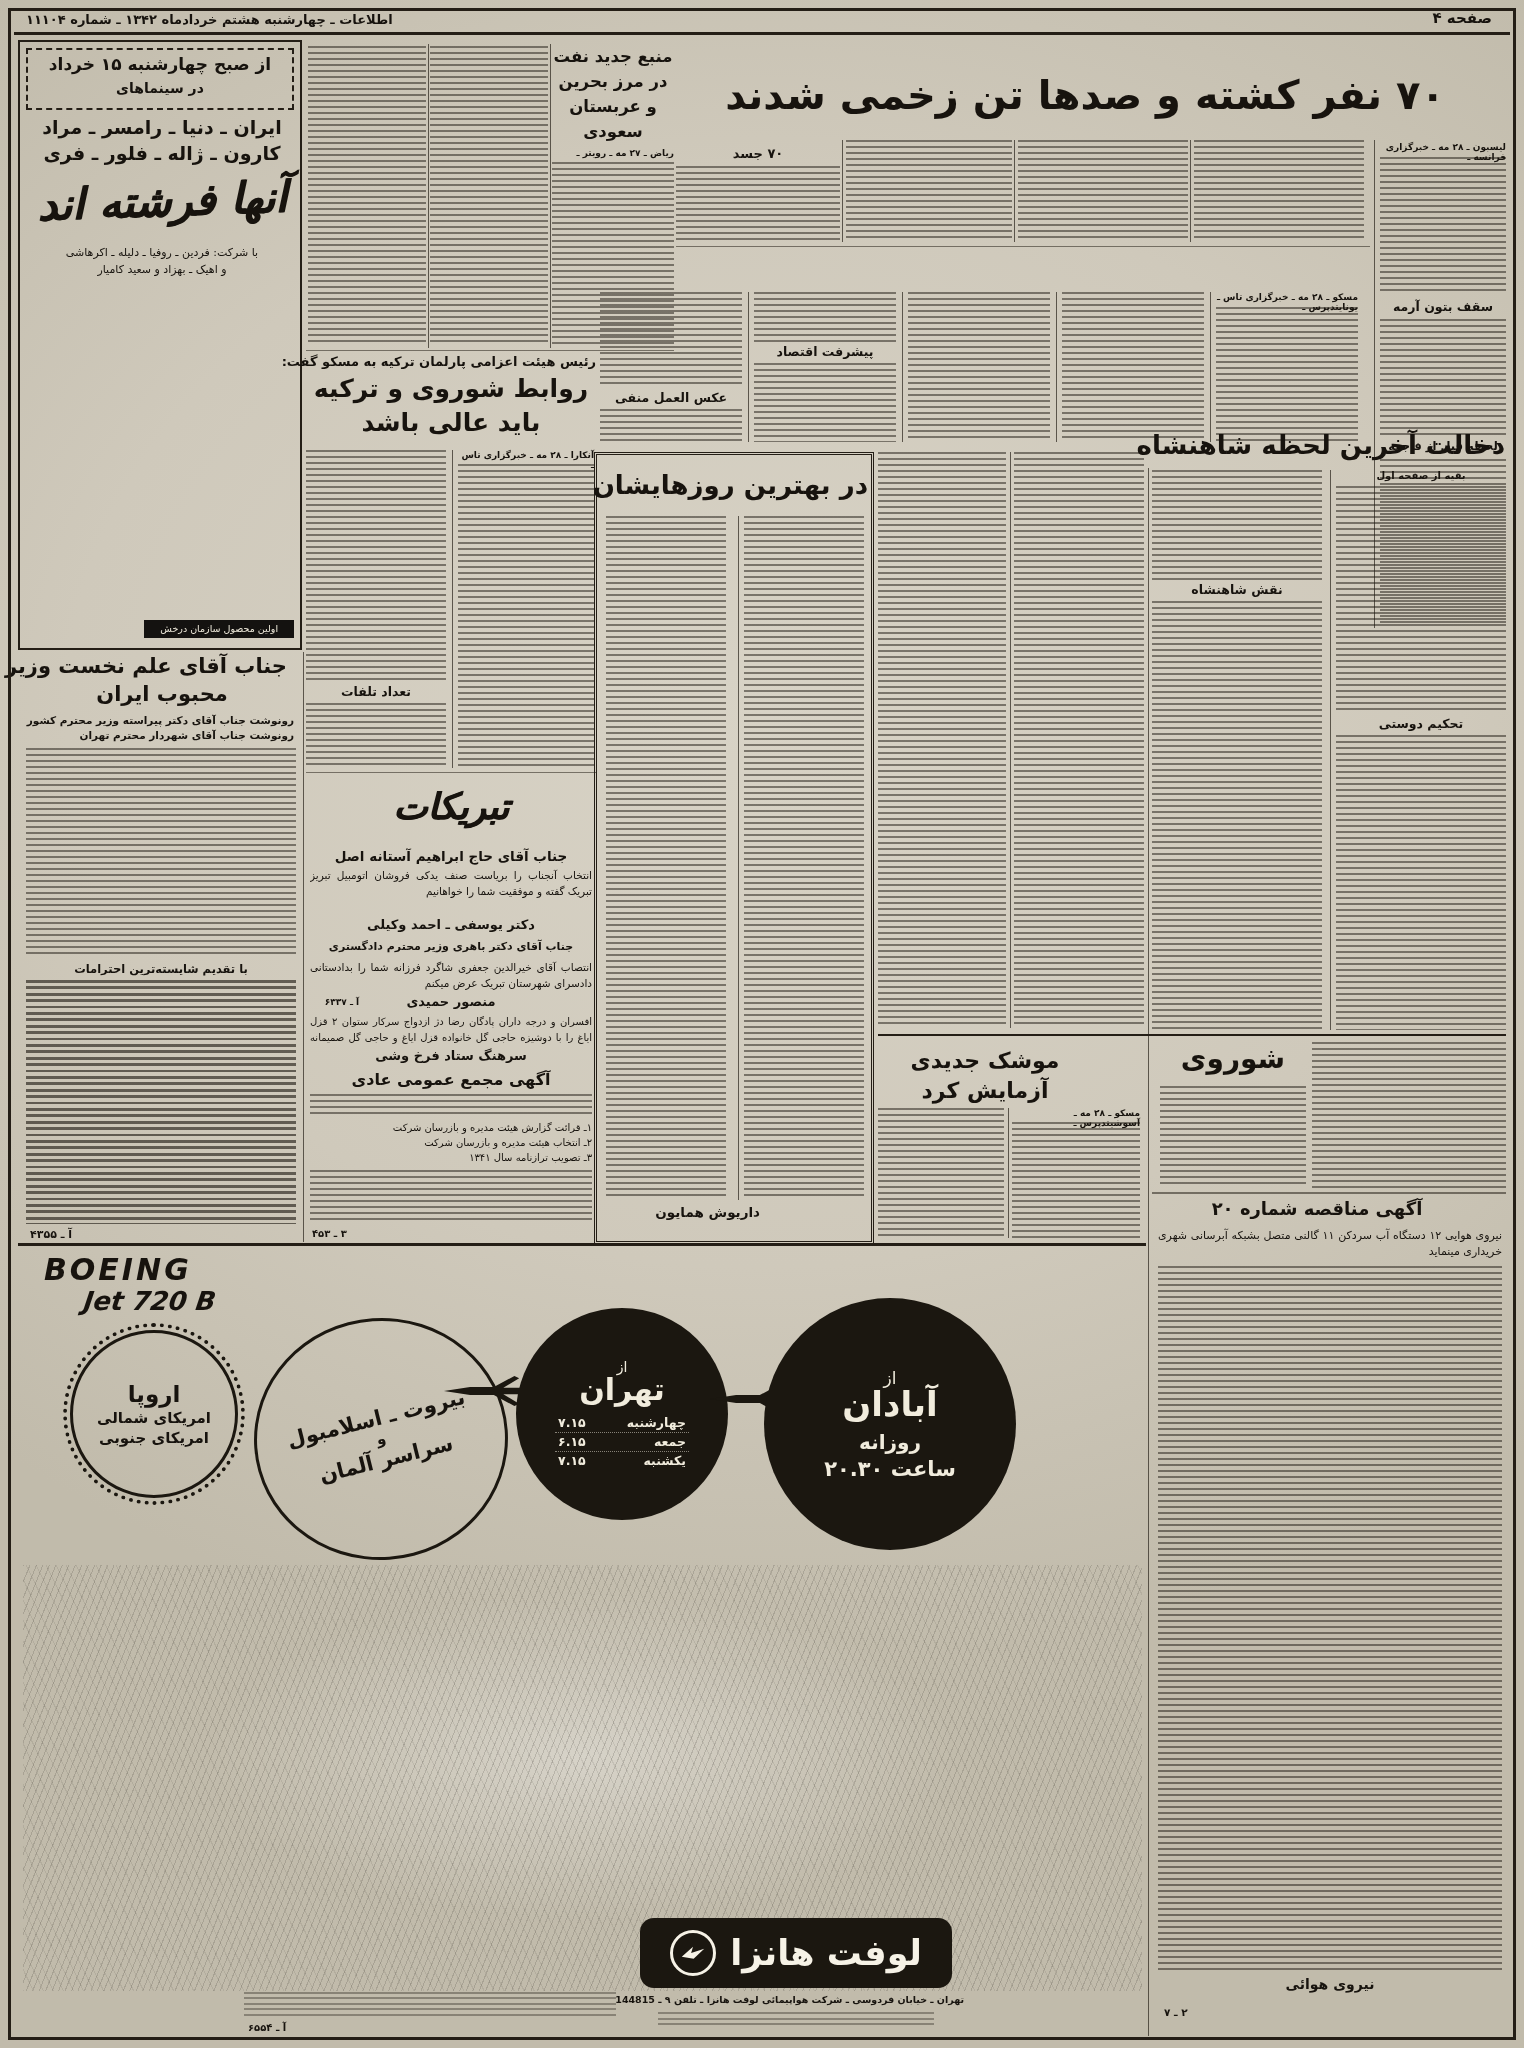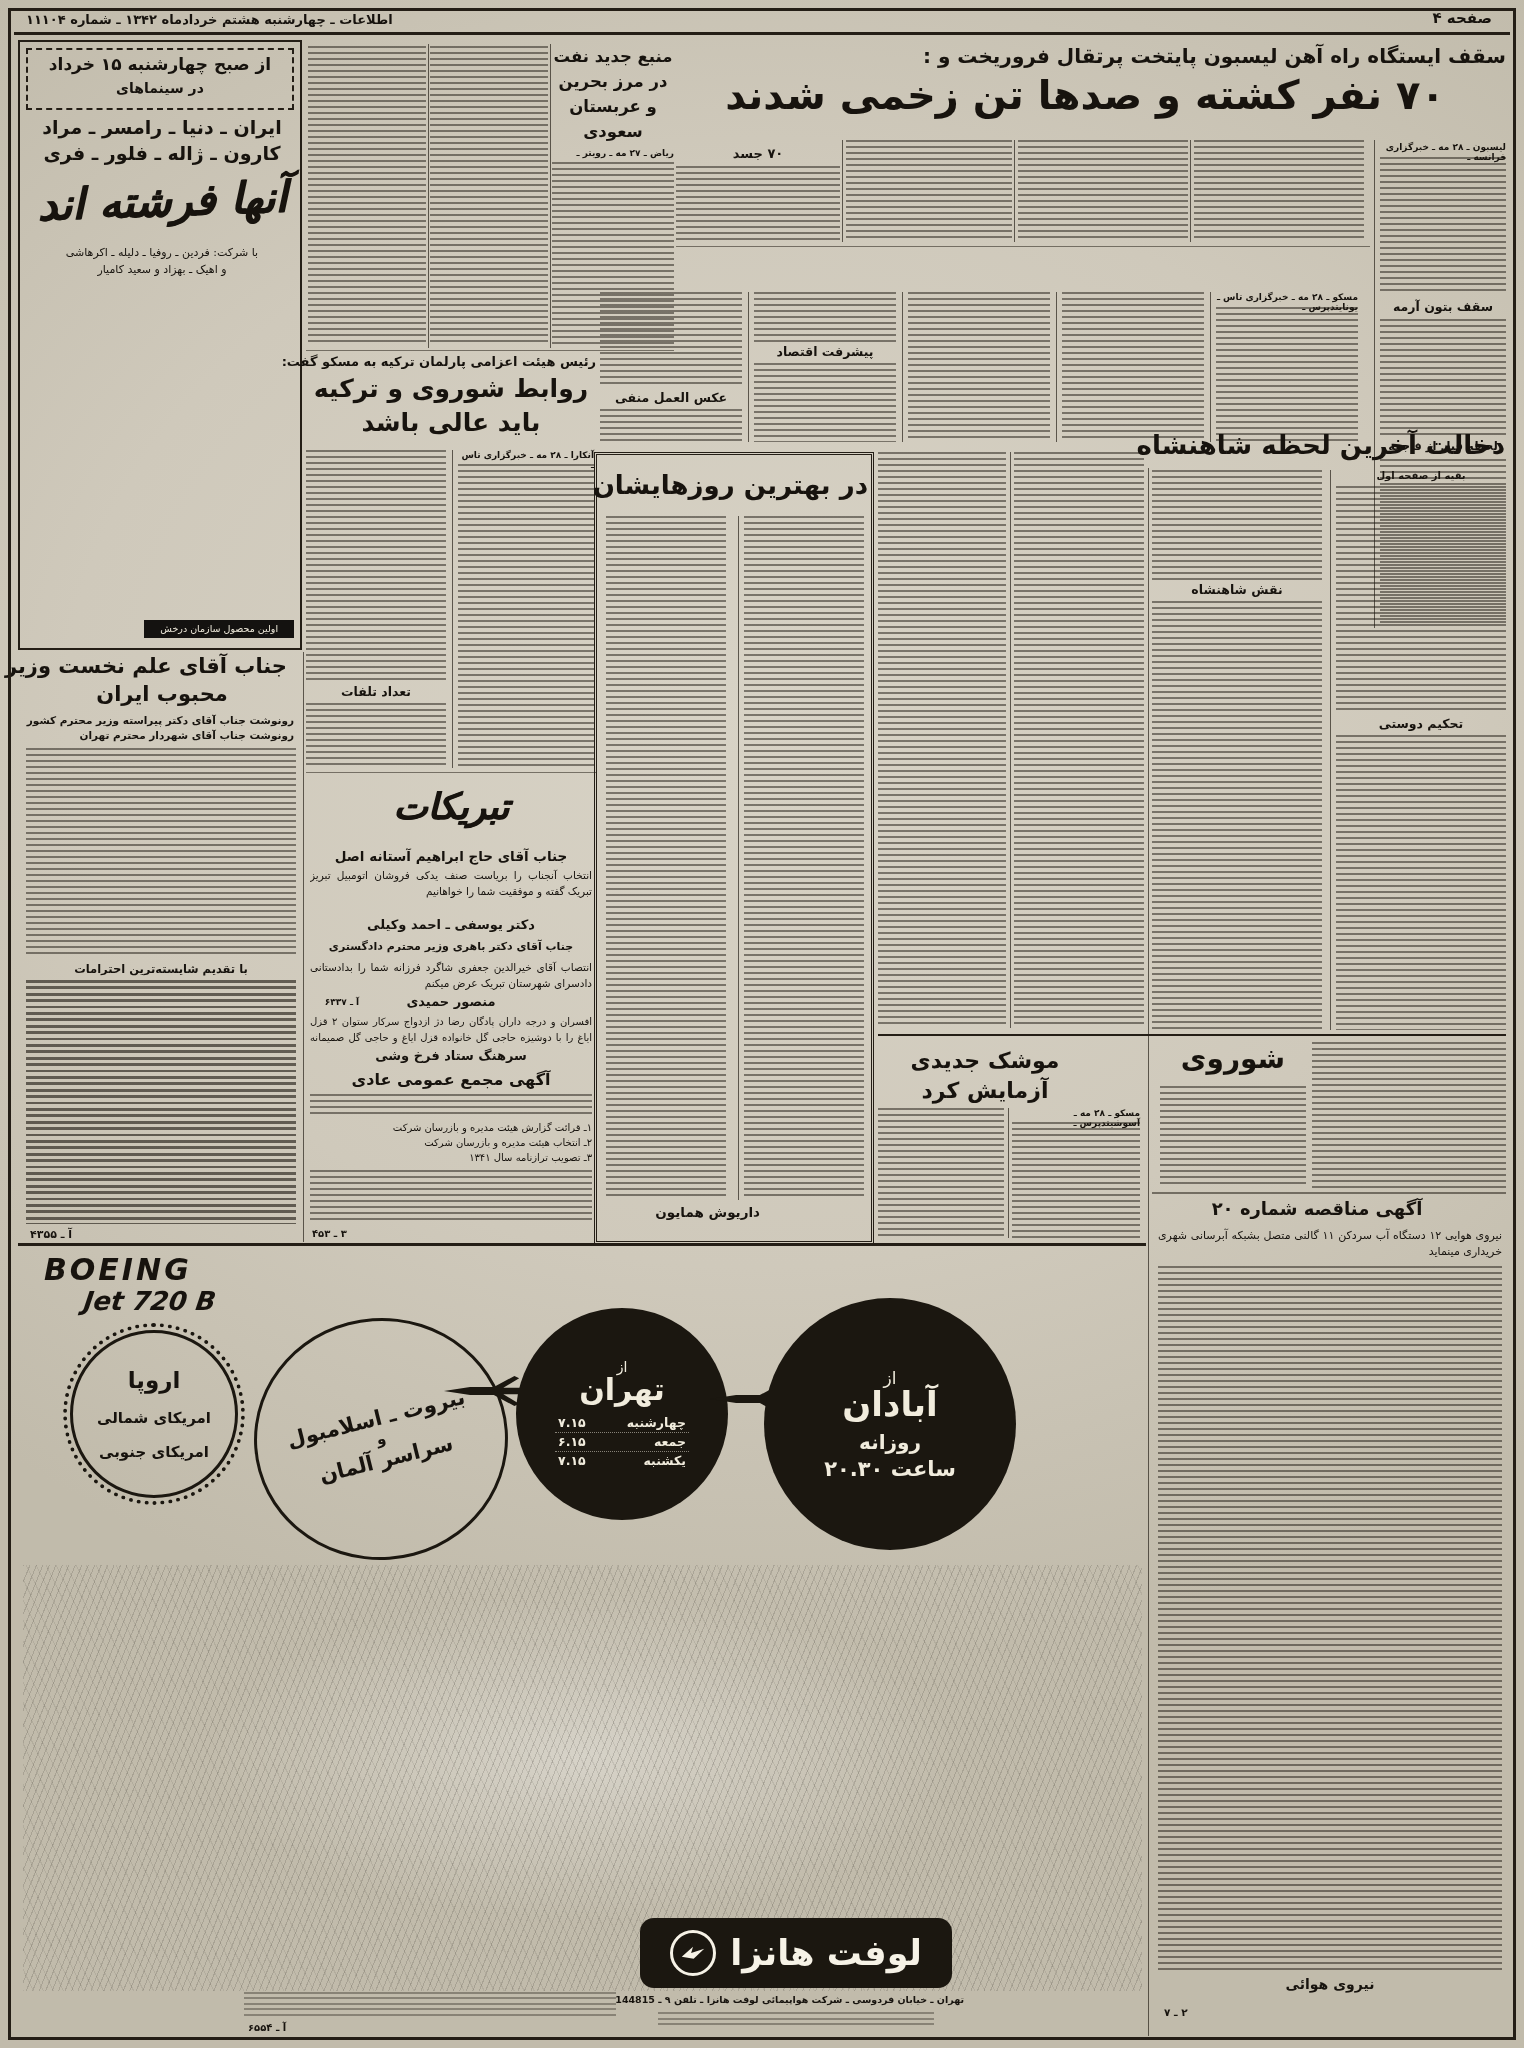--- a/index.html
+++ b/index.html
@@ -58,21 +58,20 @@
     <span style="display:block">سعودی</span>
   </div>
   <div class="abs b" style="left:552px;top:148px;width:122px;font-size:9px">ریاض ـ ۲۷ مه ـ رویتر ـ</div>
   <div class="greek" style="left:552px;top:162px;width:122px;height:184px"></div>
   <div class="greek" style="left:430px;top:46px;width:118px;height:300px"></div>
   <div class="greek" style="left:308px;top:46px;width:118px;height:300px"></div>
   <div class="vl" style="left:428px;top:44px;height:304px"></div>
   <div class="vl" style="left:550px;top:44px;height:304px"></div>
   <div class="hlw" style="left:306px;top:350px;width:368px;height:1px"></div>
 
-  <div class="abs b c nw" style="left:948px;top:44px;width:558px;font-size:20px">سقف ایستگاه راه آهن لیسبون پایتخت پرتقال فروریخت و :</div>
   <div class="abs b c nw" style="left:664px;top:72px;width:842px;font-size:40px">۷۰ نفر کشته و صدها تن زخمی شدند</div>
 
   <div class="abs b c" style="left:676px;top:146px;width:164px;font-size:13px">۷۰ جسد</div>
   <div class="greek" style="left:676px;top:166px;width:164px;height:76px"></div>
   <div class="greek" style="left:846px;top:140px;width:166px;height:102px"></div>
   <div class="greek" style="left:1018px;top:140px;width:170px;height:102px"></div>
   <div class="greek" style="left:1194px;top:140px;width:170px;height:102px"></div>
   <div class="vl" style="left:842px;top:140px;height:102px"></div>
   <div class="vl" style="left:1014px;top:140px;height:102px"></div>
   <div class="vl" style="left:1190px;top:140px;height:102px"></div>
@@ -180,21 +179,21 @@
   <div class="greek" style="left:1158px;top:1266px;width:344px;height:704px"></div>
   <div class="abs b c" style="left:1158px;top:1976px;width:344px;font-size:14px">نیروی هوائی</div>
   <div class="abs b" style="left:1164px;top:2006px;width:80px;font-size:10.5px;text-align:left">۲ ـ ۷</div>
 
   <div class="hl" style="left:18px;top:1243px;width:1128px;height:2.5px"></div>
 
   <div class="abs b i nw" style="left:44px;top:1252px;width:220px;font-size:30px;letter-spacing:3px;direction:ltr;text-align:left">BOEING</div>
   <div class="abs b i nw" style="left:84px;top:1286px;width:180px;font-size:26px;direction:ltr;text-align:left;transform:skewX(-8deg)">Jet 720 B</div>
 
 
-  <div class="abs" style="left:70px;top:1330px;width:168px;height:168px;border-radius:50%;border:3px solid #1b1710;outline:4px dotted #1b1710;outline-offset:3px;display:flex;flex-direction:column;align-items:center;justify-content:center;gap:16px">
+  <div class="abs" style="left:70px;top:1330px;width:168px;height:168px;border-radius:50%;border:3px solid #1b1710;outline:4px dotted #1b1710;outline-offset:3px;display:flex;flex-direction:column;align-items:center;justify-content:center;gap:2px">
     <div class="b nw" style="font-size:23px">اروپا</div>
     <div class="b nw" style="font-size:15px">امریکای شمالی</div>
     <div class="b nw" style="font-size:15px">امریکای جنوبی</div>
   </div>
 
   <div class="abs" style="left:254px;top:1318px;width:254px;height:242px;border:3.5px solid #1b1710;border-radius:50%;transform:rotate(-4deg);display:flex;align-items:center;justify-content:center">
     <div class="c" style="transform:rotate(-10deg)">
       <div class="b nw" style="font-size:21px">بیروت ـ اسلامبول</div>
       <div class="b nw" style="font-size:15px">و</div>
       <div class="b nw" style="font-size:21px">سراسر آلمان</div>

